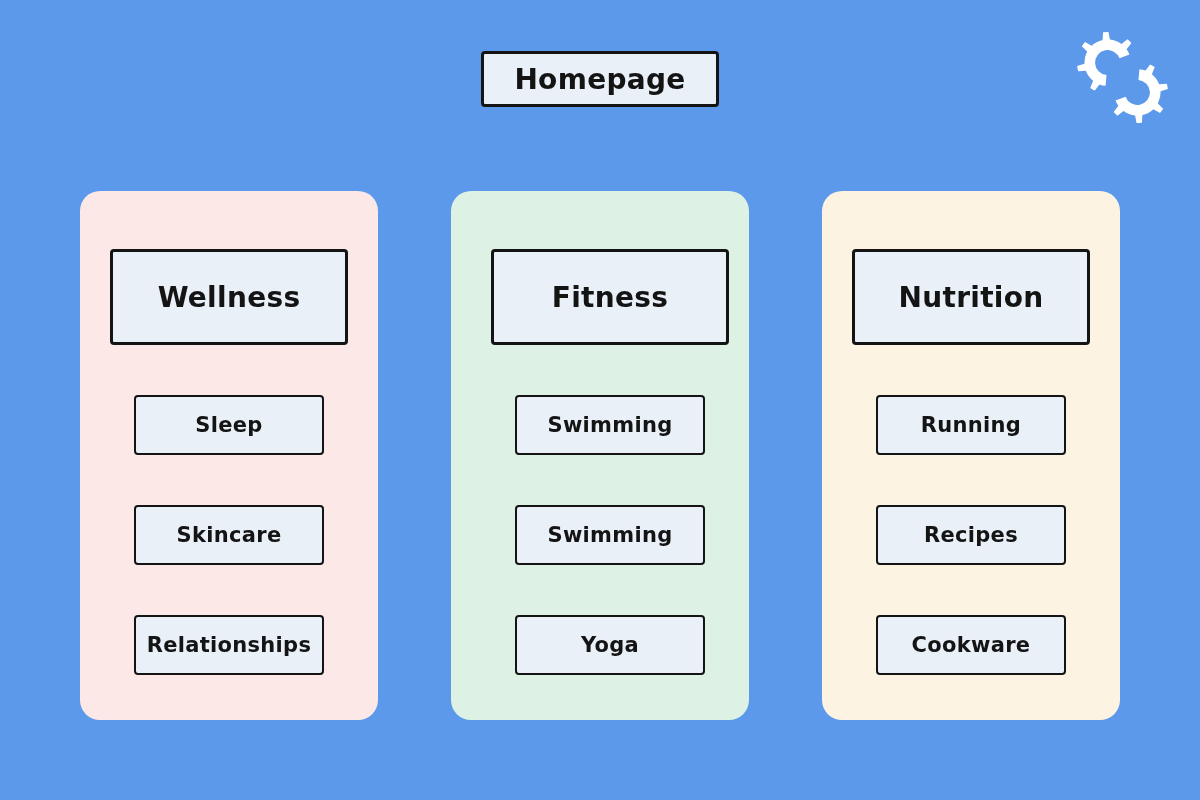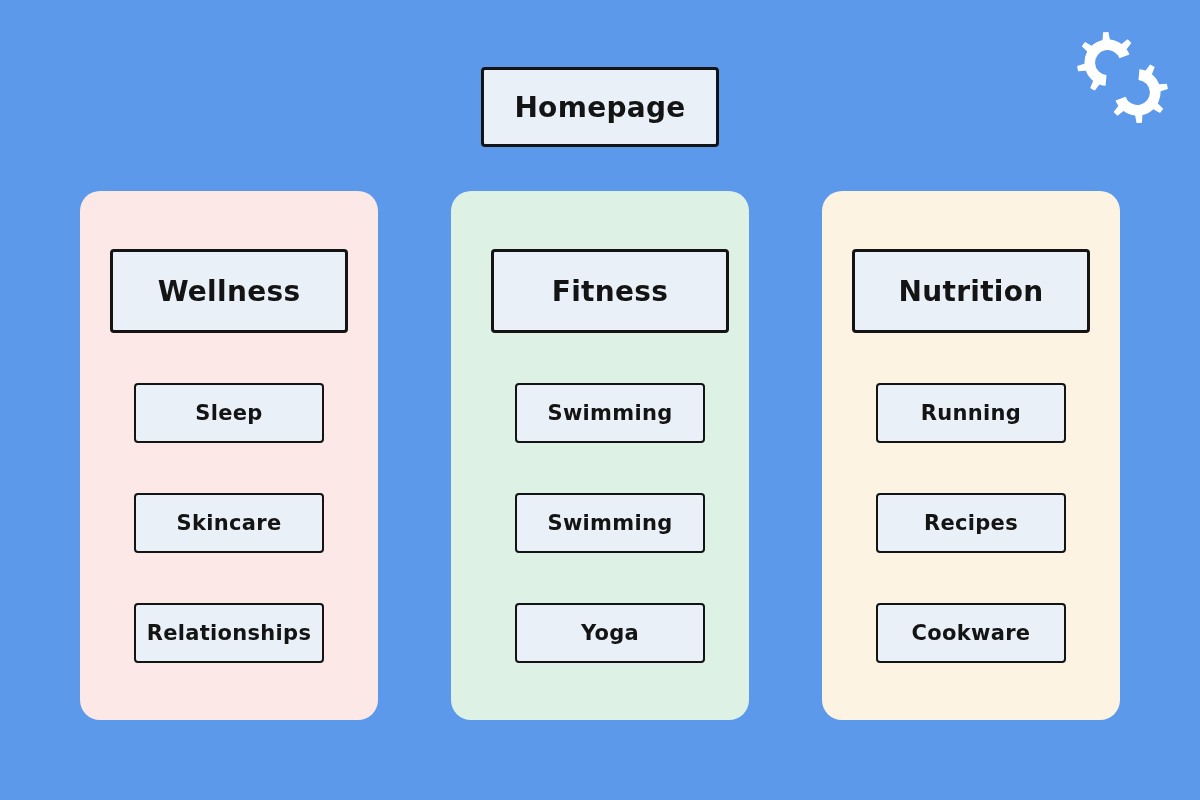--- a/index.html
+++ b/index.html
@@ -21,23 +21,22 @@
     align-items: center;
     justify-content: center;
     letter-spacing: 0.3px;
     text-align: center;
   }
   .node.root {
     position: absolute;
     left: 481px;
     top: 51px;
     width: 238px;
-    height: 80px;
+    height: 56px;
     font-size: 28px;
-    margin-top: 16px;
   }
   .logo {
     position: absolute;
     left: 1076px;
     top: 31px;
     width: 93px;
     height: 93px;
   }
   .logo path { fill: var(--logo-color, #ffffff); }
   .panels {
@@ -53,21 +52,21 @@
     box-sizing: border-box;
     width: 298px;
     height: 529px;
     border-radius: 20px;
     display: flex;
     flex-direction: column;
     align-items: center;
   }
   .panel .node.header {
     width: 238px;
-    height: 84px;
+    height: 96px;
     margin-top: 58px;
     font-size: 28px;
   }
   .panel .node.sub {
     width: 190px;
     height: 60px;
     margin-top: 50px;
     border-width: 2.5px;
     font-size: 21px;
   }

